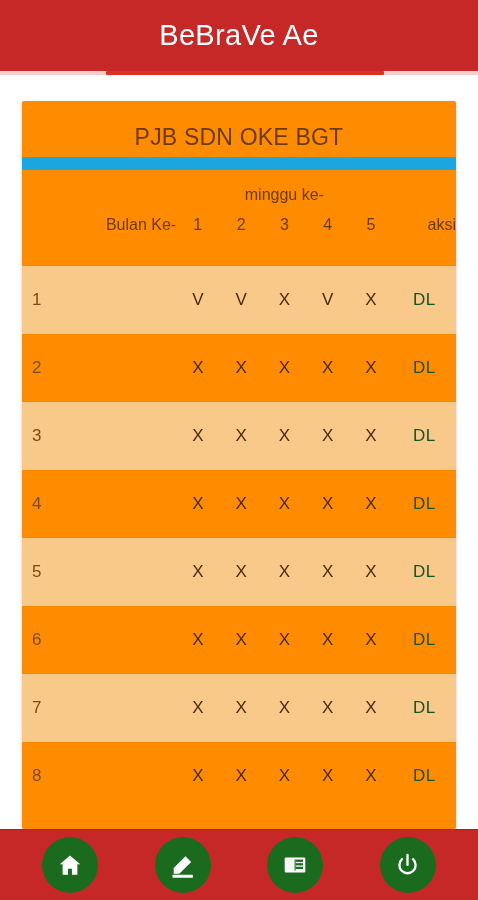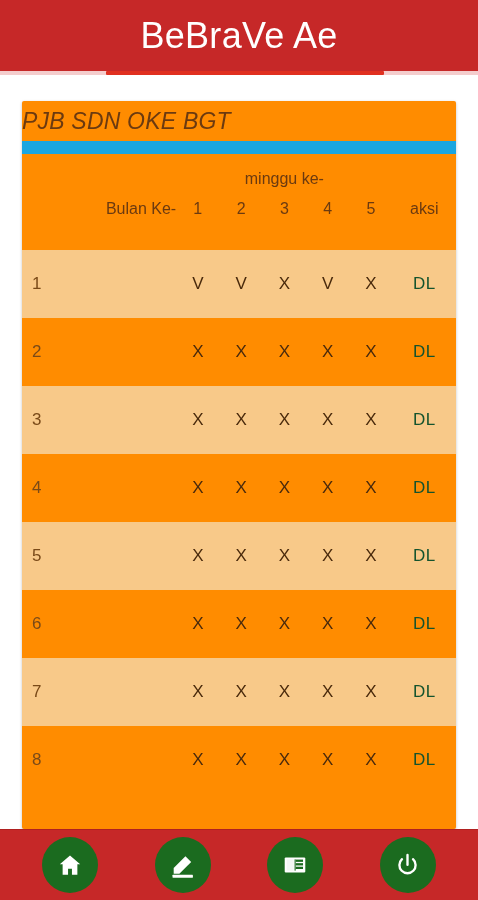--- a/index.html
+++ b/index.html
@@ -26,21 +26,21 @@
     position: relative;
     height: 71px;
     background: #c62828;
     flex: 0 0 auto;
     display: flex;
     align-items: center;
     justify-content: center;
   }
   .appbar-title {
     color: #ffffff;
-    font-size: 36px;
+    font-size: 29px;
     font-weight: 400;
     letter-spacing: 0.3px;
     line-height: 1;
   }
 
   
   .progress-track {
     position: relative;
     height: 7px;
     flex: 0 0 auto;
@@ -78,26 +78,26 @@
     position: relative;
     width: 100%;
     height: 100%;
     background: #ff8c00;
     border-radius: 2px;
     box-shadow: 0 1px 3px rgba(0,0,0,0.25);
     overflow: hidden;
   }
 
   .card-title {
+    text-align: center;
     font-size: 23px;
     color: #6b3a10;
-    padding: 8px 0 7px 0;
+    padding: 24px 0 7px 0;
     line-height: 1.1;
     letter-spacing: 0.2px;
-    font-style: italic;
   }
 
   .title-divider {
     height: 13px;
     background: #1ba6e0;
     width: 100%;
   }
 
   
   table.sched {
@@ -122,21 +122,21 @@
     font-size: 17px;
     padding-top: 14px !important;
   }
   .th-bulan {
     text-align: right;
     padding-left: 10px !important;
     font-size: 17px;
     vertical-align: middle;
   }
   .th-aksi {
-    text-align: center;
+    text-align: right;
     font-size: 17px;
     vertical-align: middle;
   }
   .th-week-num {
     height: 38px;
     text-align: center;
     font-size: 16px;
     vertical-align: middle;
   }
   .spacer-row td { height: 22px; background: #ff8c00; padding: 0; }

